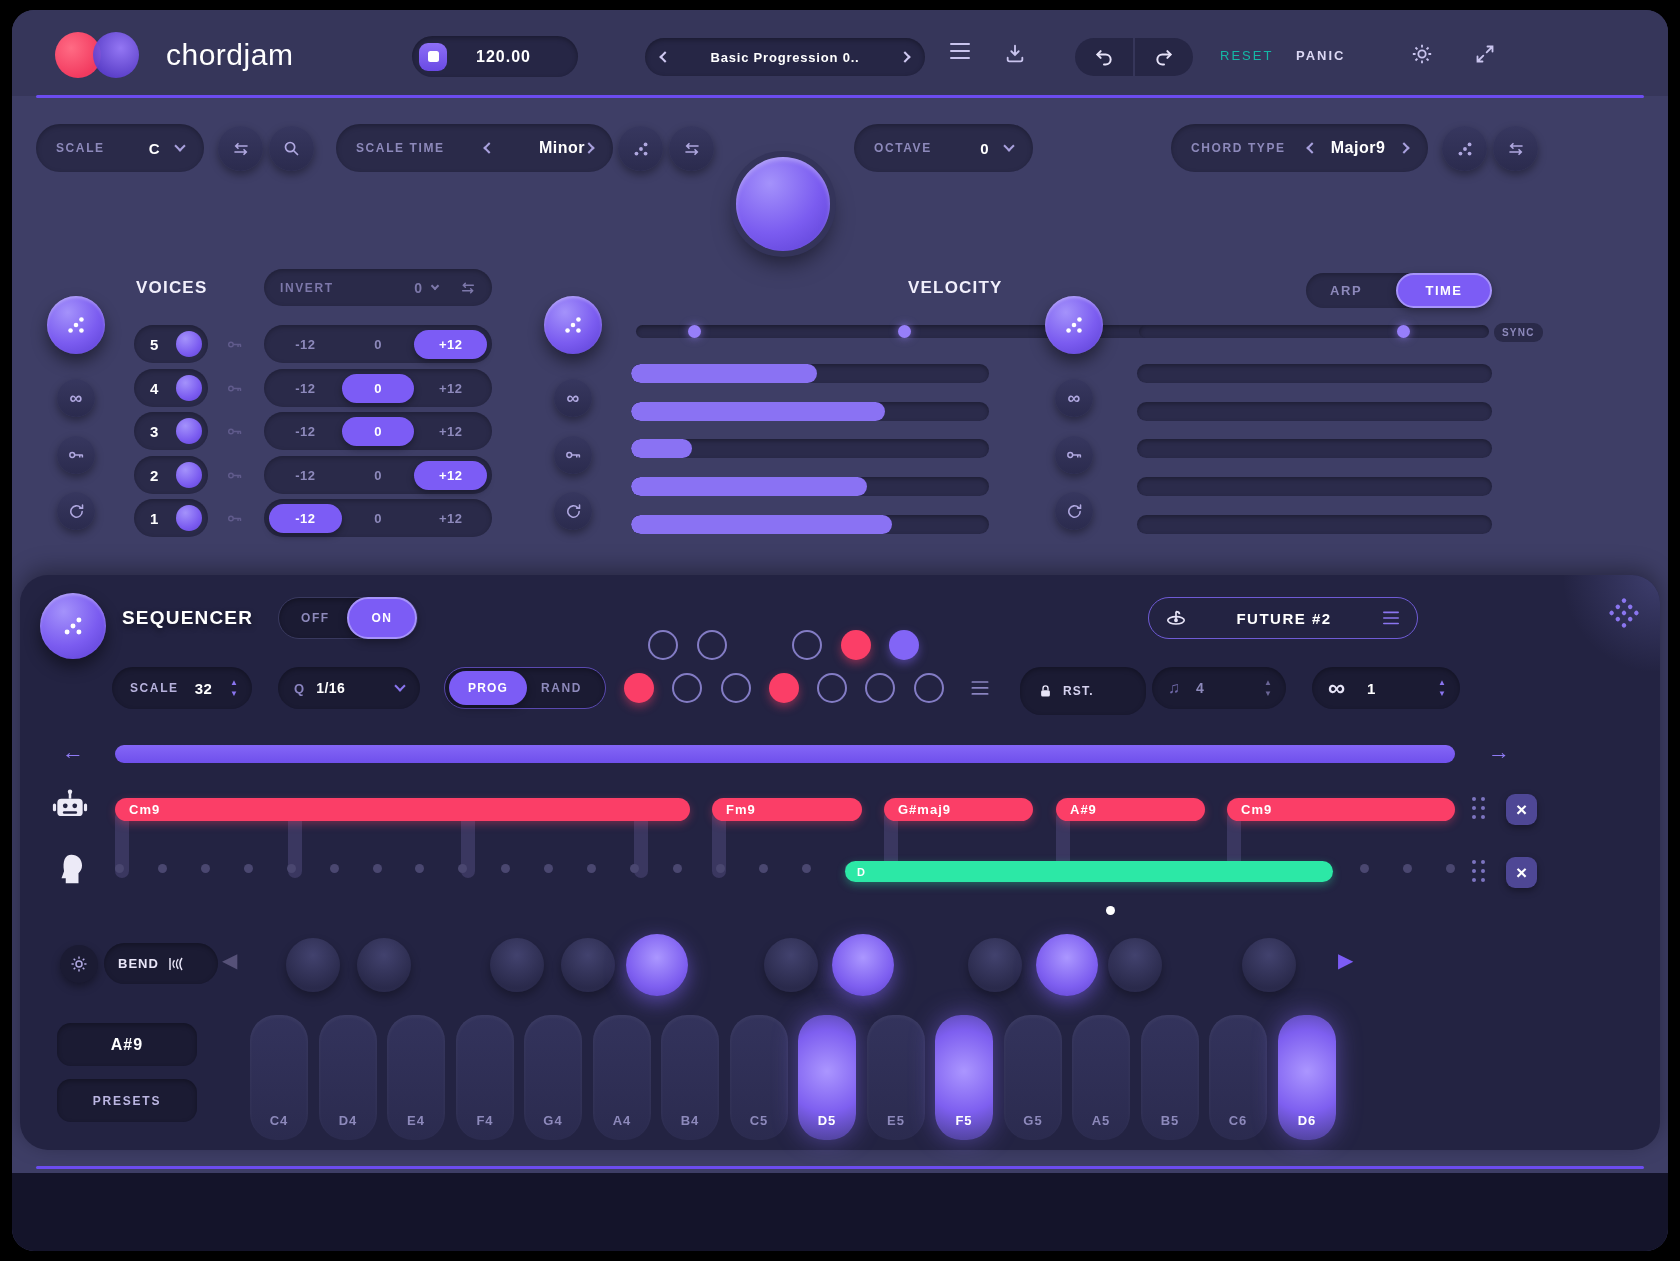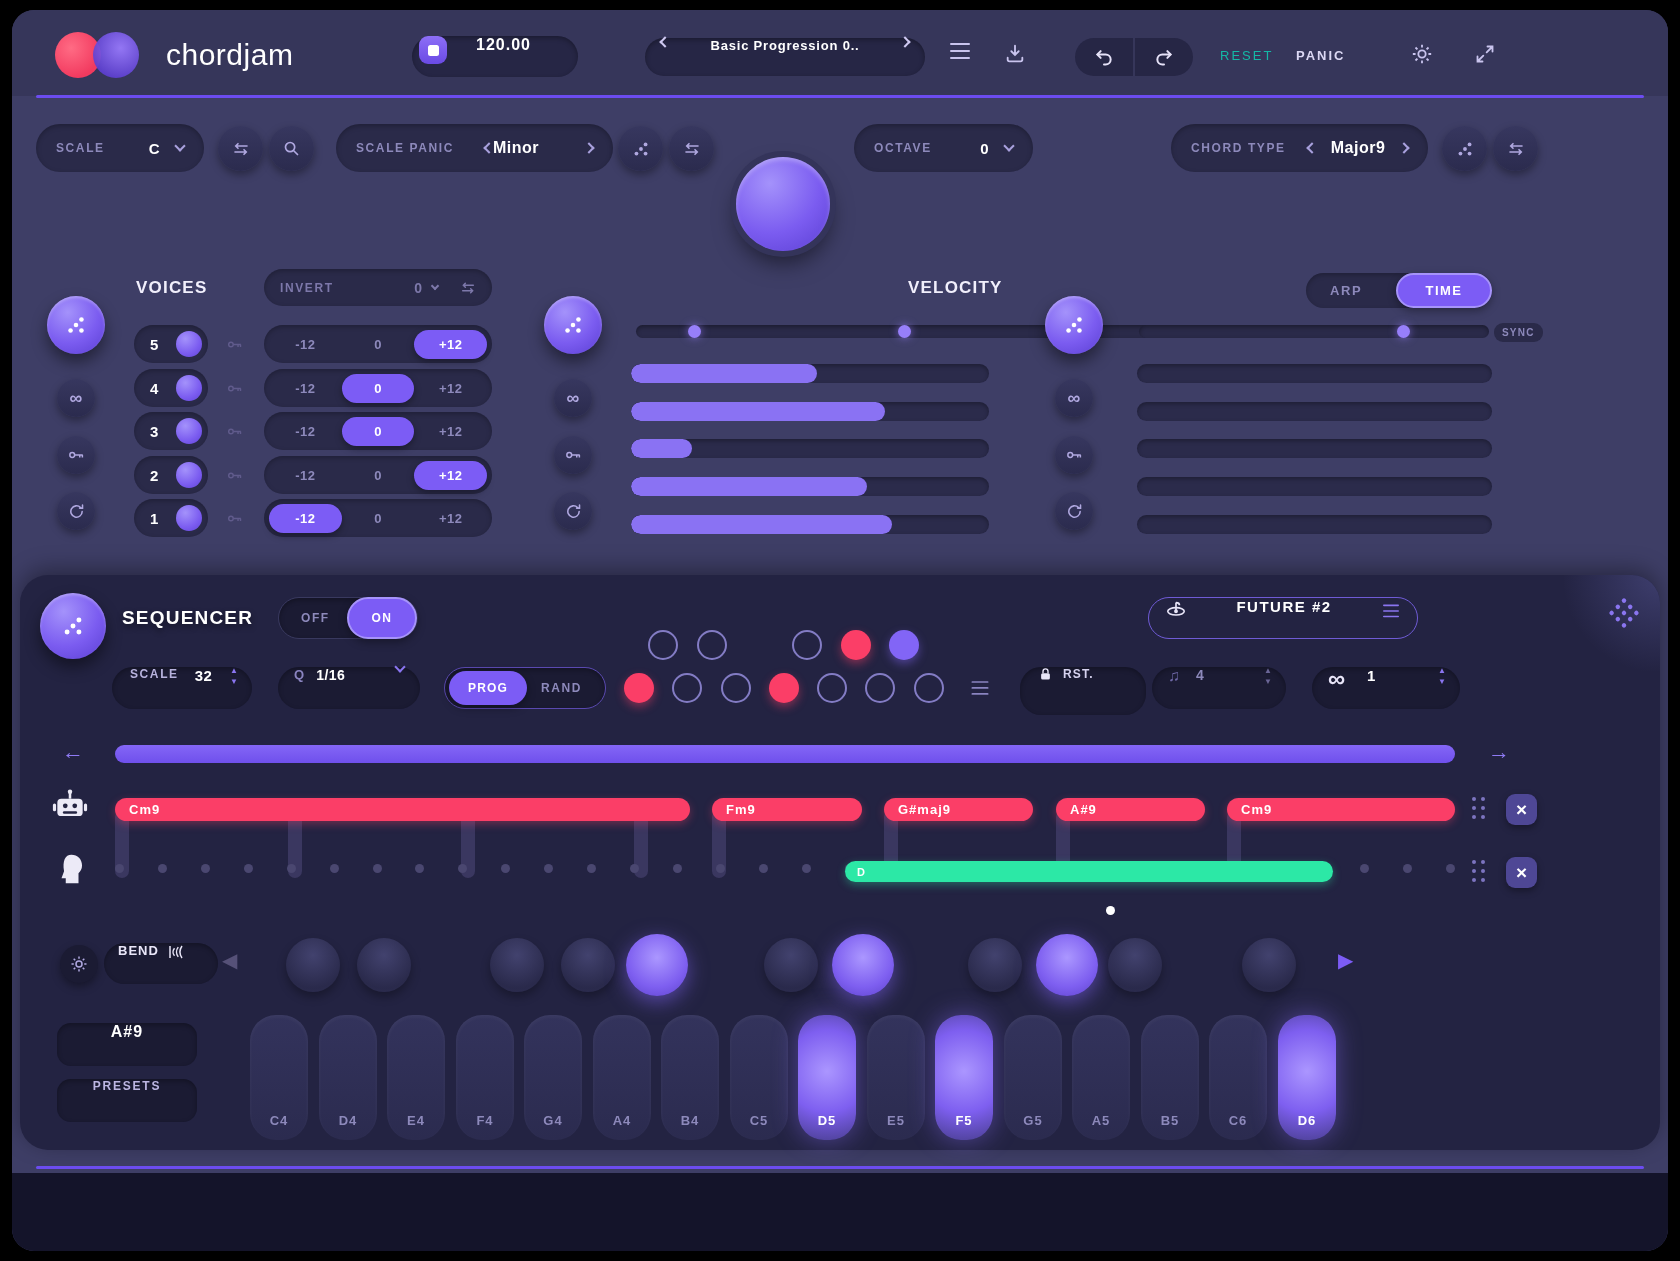--- a/index.html
+++ b/index.html
@@ -4,21 +4,21 @@
 <style>
   *{margin:0;padding:0;box-sizing:border-box}
   html,body{width:1680px;height:1261px;background:#000;font-family:"Liberation Sans",sans-serif;overflow:hidden}
   .window{position:absolute;left:12px;top:10px;width:1656px;height:1241px;border-radius:22px;background:#3e3e66;overflow:hidden}
   .abs{position:absolute}
   .header{position:absolute;left:0;top:0;width:100%;height:86px;background:#36365a}
   .hline{position:absolute;left:24px;right:24px;top:85px;height:3px;border-radius:2px;background:#6c4cf0}
   .lbl{font-size:12px;font-weight:bold;letter-spacing:1.6px;color:#8d89bb}
   .val{font-size:15px;font-weight:bold;color:#fff;letter-spacing:.5px}
   .pill{background:#2a2a49;border-radius:24px;display:flex;align-items:center;box-shadow:inset 0 2px 5px rgba(0,0,0,.25)}
-  .dkpill{background:#1b1b33;border-radius:21px;display:flex;align-items:flex-start;box-shadow:inset 0 2px 5px rgba(0,0,0,.3)}
+  .dkpill{background:#1b1b33;border-radius:21px;display:flex;align-items:center;box-shadow:inset 0 2px 5px rgba(0,0,0,.3)}
   .circle-btn{border-radius:50%;background:linear-gradient(180deg,#37375f,#2b2b4e);box-shadow:0 4px 8px rgba(0,0,0,.35);display:flex;align-items:center;justify-content:center;color:#b0a8e0}
   .knob{border-radius:50%;background:radial-gradient(circle at 36% 28%,#a492fb,#7b5cf0 55%,#5a3ed2 100%);box-shadow:0 8px 16px rgba(0,0,0,.45),inset 0 2px 3px rgba(255,255,255,.3);display:flex;align-items:center;justify-content:center}
   .chev{display:inline-block;width:8px;height:8px;border-right:2.5px solid currentColor;border-bottom:2.5px solid currentColor}
   .chev.l{transform:rotate(135deg)} .chev.r{transform:rotate(-45deg)} .chev.d{transform:rotate(45deg);margin-top:-4px}
   .title{font-size:17px;font-weight:bold;letter-spacing:1.2px;color:#f1effc}
   .numpill{position:absolute;width:74px;height:38px;border-radius:19px;background:#2a2a49;display:flex;align-items:center;justify-content:space-between;padding:0 6px 0 16px;box-shadow:inset 0 2px 5px rgba(0,0,0,.25)}
   .numdot{width:26px;height:26px;border-radius:50%;background:radial-gradient(circle at 36% 30%,#a492fb,#7b5cf0 60%,#5f44d6)}
   .optrow{position:absolute;width:228px;height:38px;border-radius:19px;background:#2a2a49;display:flex;align-items:center;padding:0 5px;box-shadow:inset 0 2px 5px rgba(0,0,0,.25)}
   .opt{flex:1;text-align:center;font-size:13px;font-weight:bold;color:#8d89bb;letter-spacing:.5px;padding:7px 0;border-radius:15px}
   .opt.sel{background:#7c5cf5;color:#fff;box-shadow:0 3px 7px rgba(0,0,0,.35)}
@@ -129,23 +129,23 @@
       </svg>
   </div>
   <div class="abs circle-btn" style="left:257px;top:116px;width:45px;height:45px">
     <svg width="17" height="17" viewBox="0 0 24 24" fill="none" stroke="currentColor" stroke-width="2.4" stroke-linecap="round">
         <circle cx="10" cy="10" r="6.5"></circle>
         <path d="m15.5 15.5 5 5"></path>
       </svg>
   </div>
 
   <div class="abs pill" style="left:324px;top:114px;width:277px;height:48px;padding:0 20px">
-    <span class="lbl">SCALE PANIC</span>
+    <span class="lbl">SCALE TIME</span>
     <span class="chev l" style="color:#a9a1de;margin-left:auto"></span>
-    <span class="val" style="width:92px;text-align:left;font-size:16px">Minor</span>
+    <span class="val" style="width:92px;text-align:right;font-size:16px">Minor</span>
     <span class="chev r" style="color:#a9a1de"></span>
   </div>
   <div class="abs circle-btn" style="left:606px;top:116px;width:45px;height:45px">
     <svg width="20" height="20" viewBox="0 0 22 22" fill="currentColor">
         <circle cx="6" cy="16" r="2.1"></circle>
         <circle cx="11" cy="11" r="2.1"></circle>
         <circle cx="16" cy="6" r="2.1"></circle>
         <circle cx="16" cy="16" r="2.1"></circle>
       </svg>
   </div>

